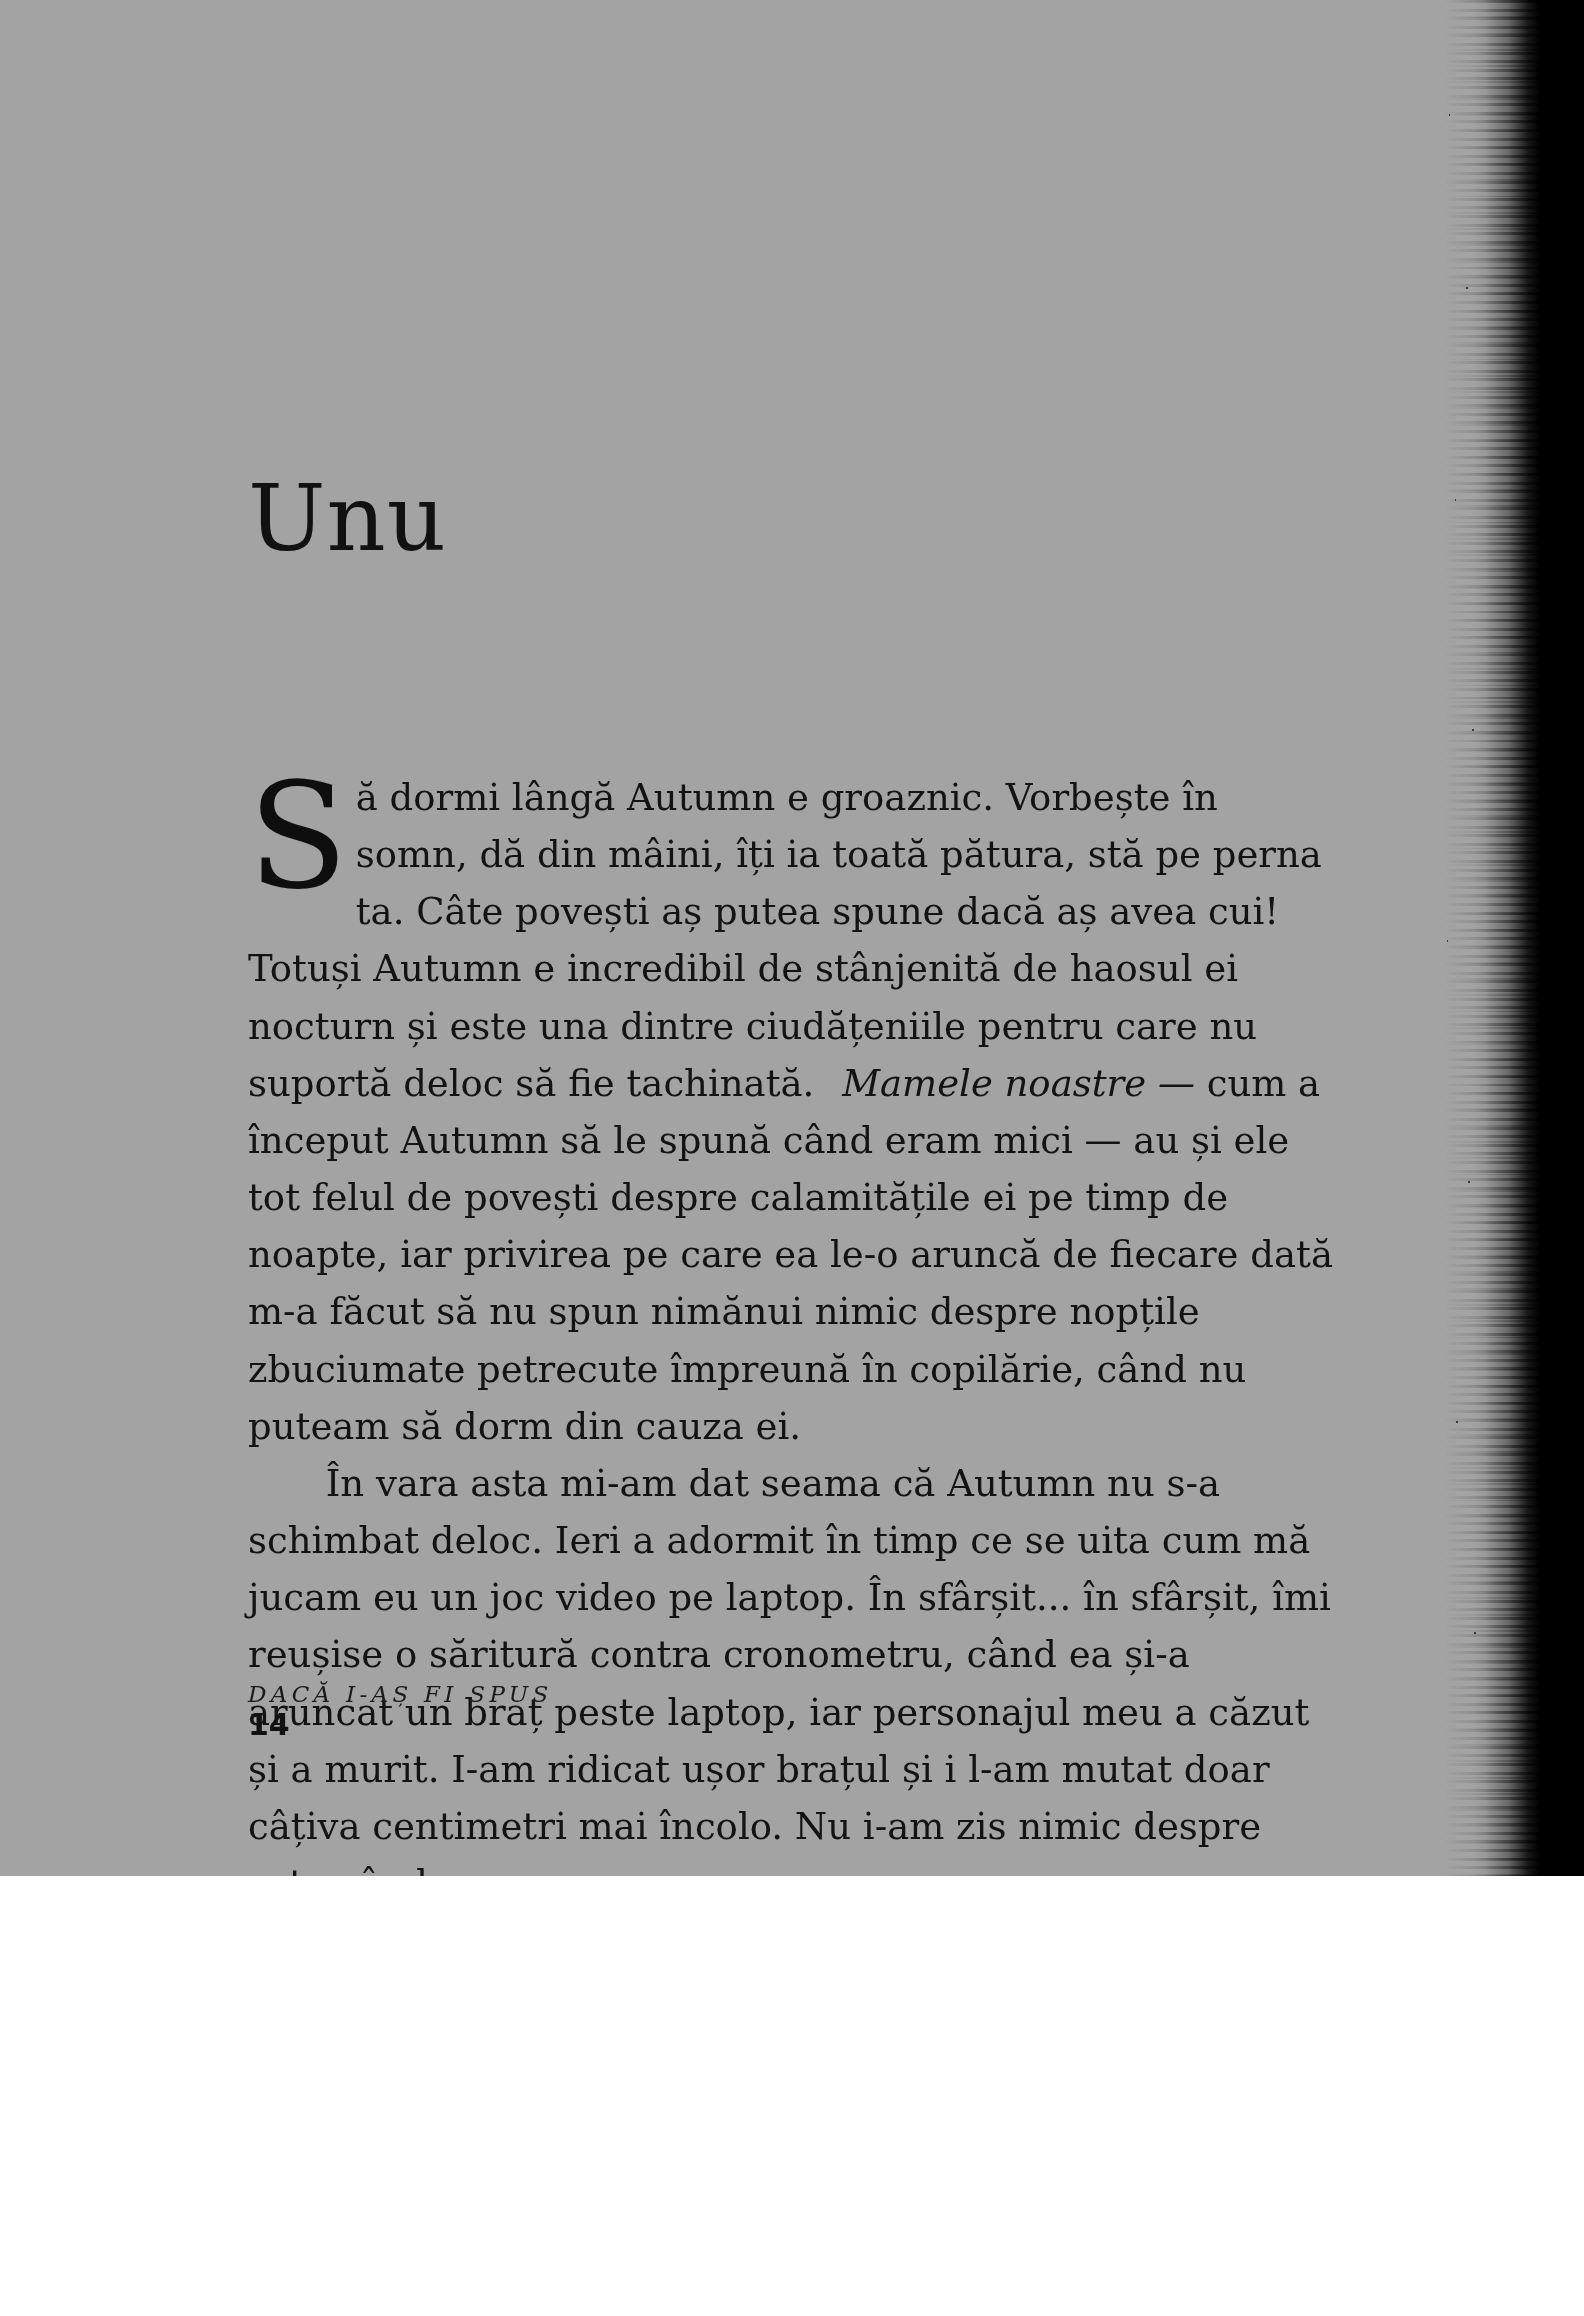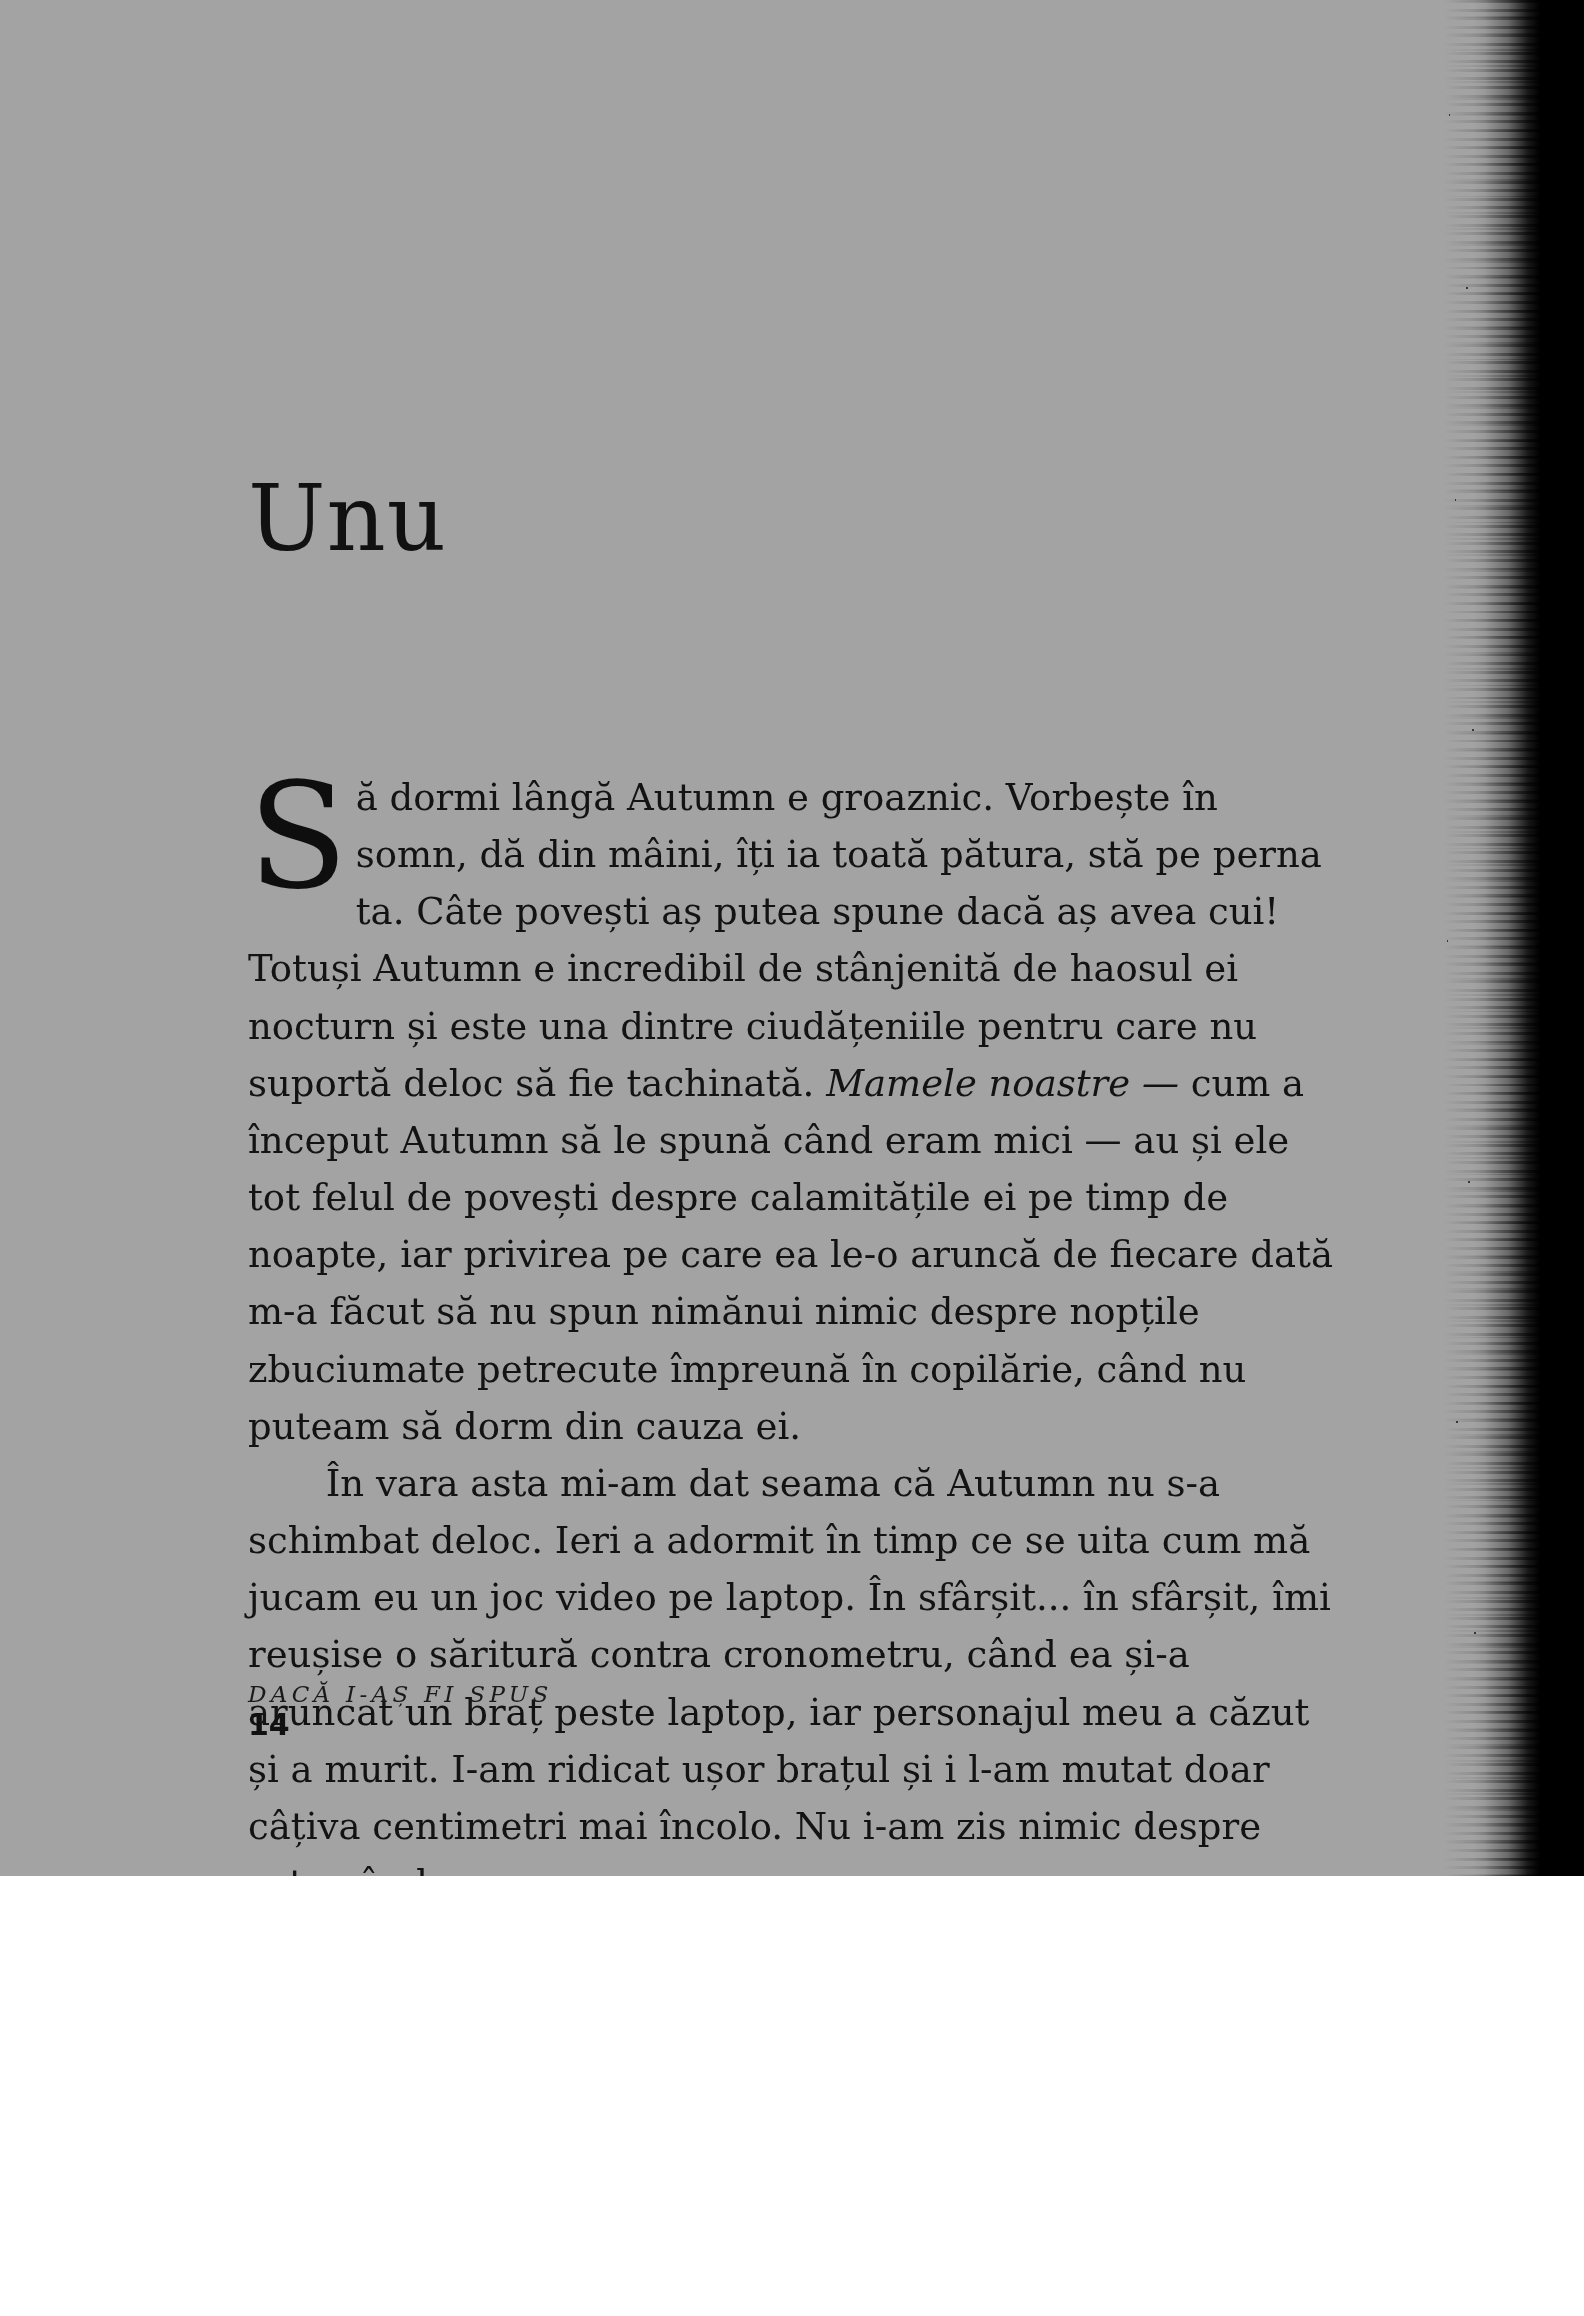--- a/index.html
+++ b/index.html
@@ -121,20 +121,21 @@
     font-size: 146px;
     line-height: 0.82;
     padding-right: 7.7px;
     padding-top: 7.7px;
     margin-bottom: -9.6px;
     color: #0e0e0e;
   }
 
   .italic {
     font-style: italic;
+    margin-left: 16px;
   }
 
   
   .footer {
     position: absolute;
     left: 248px;
     bottom: 134px;
     width: 1090px;
     display: flex;
     align-items: baseline;

